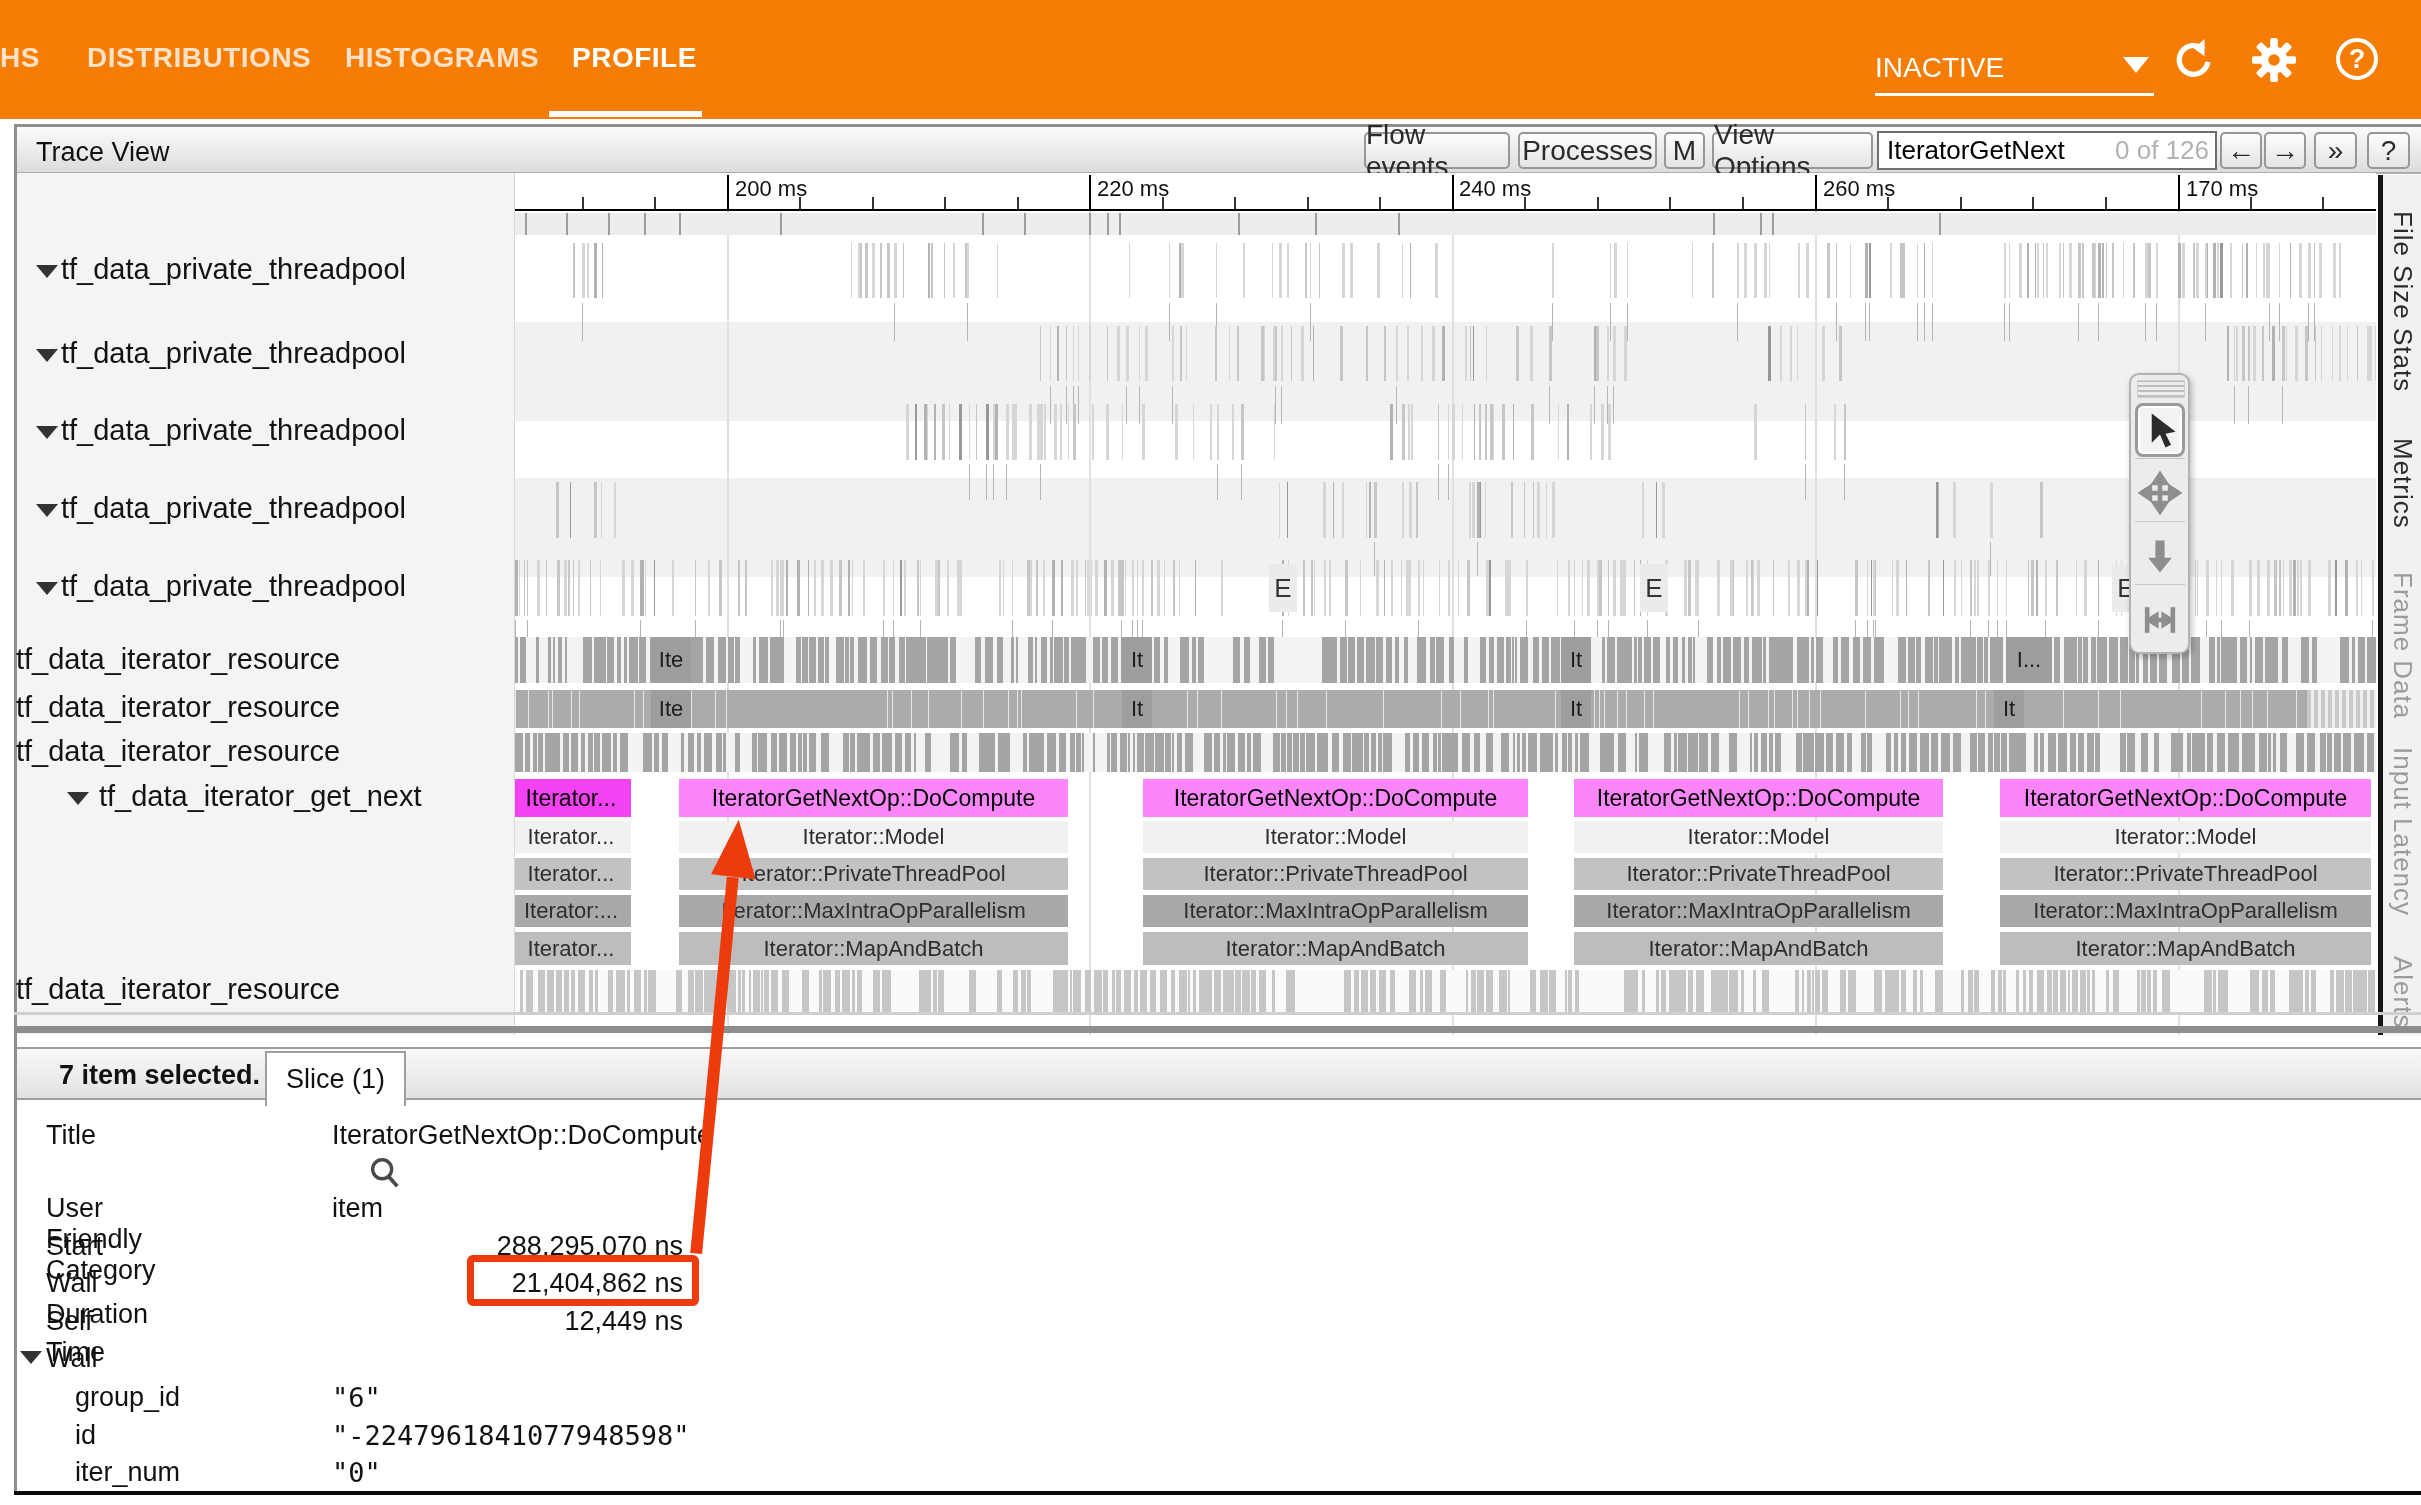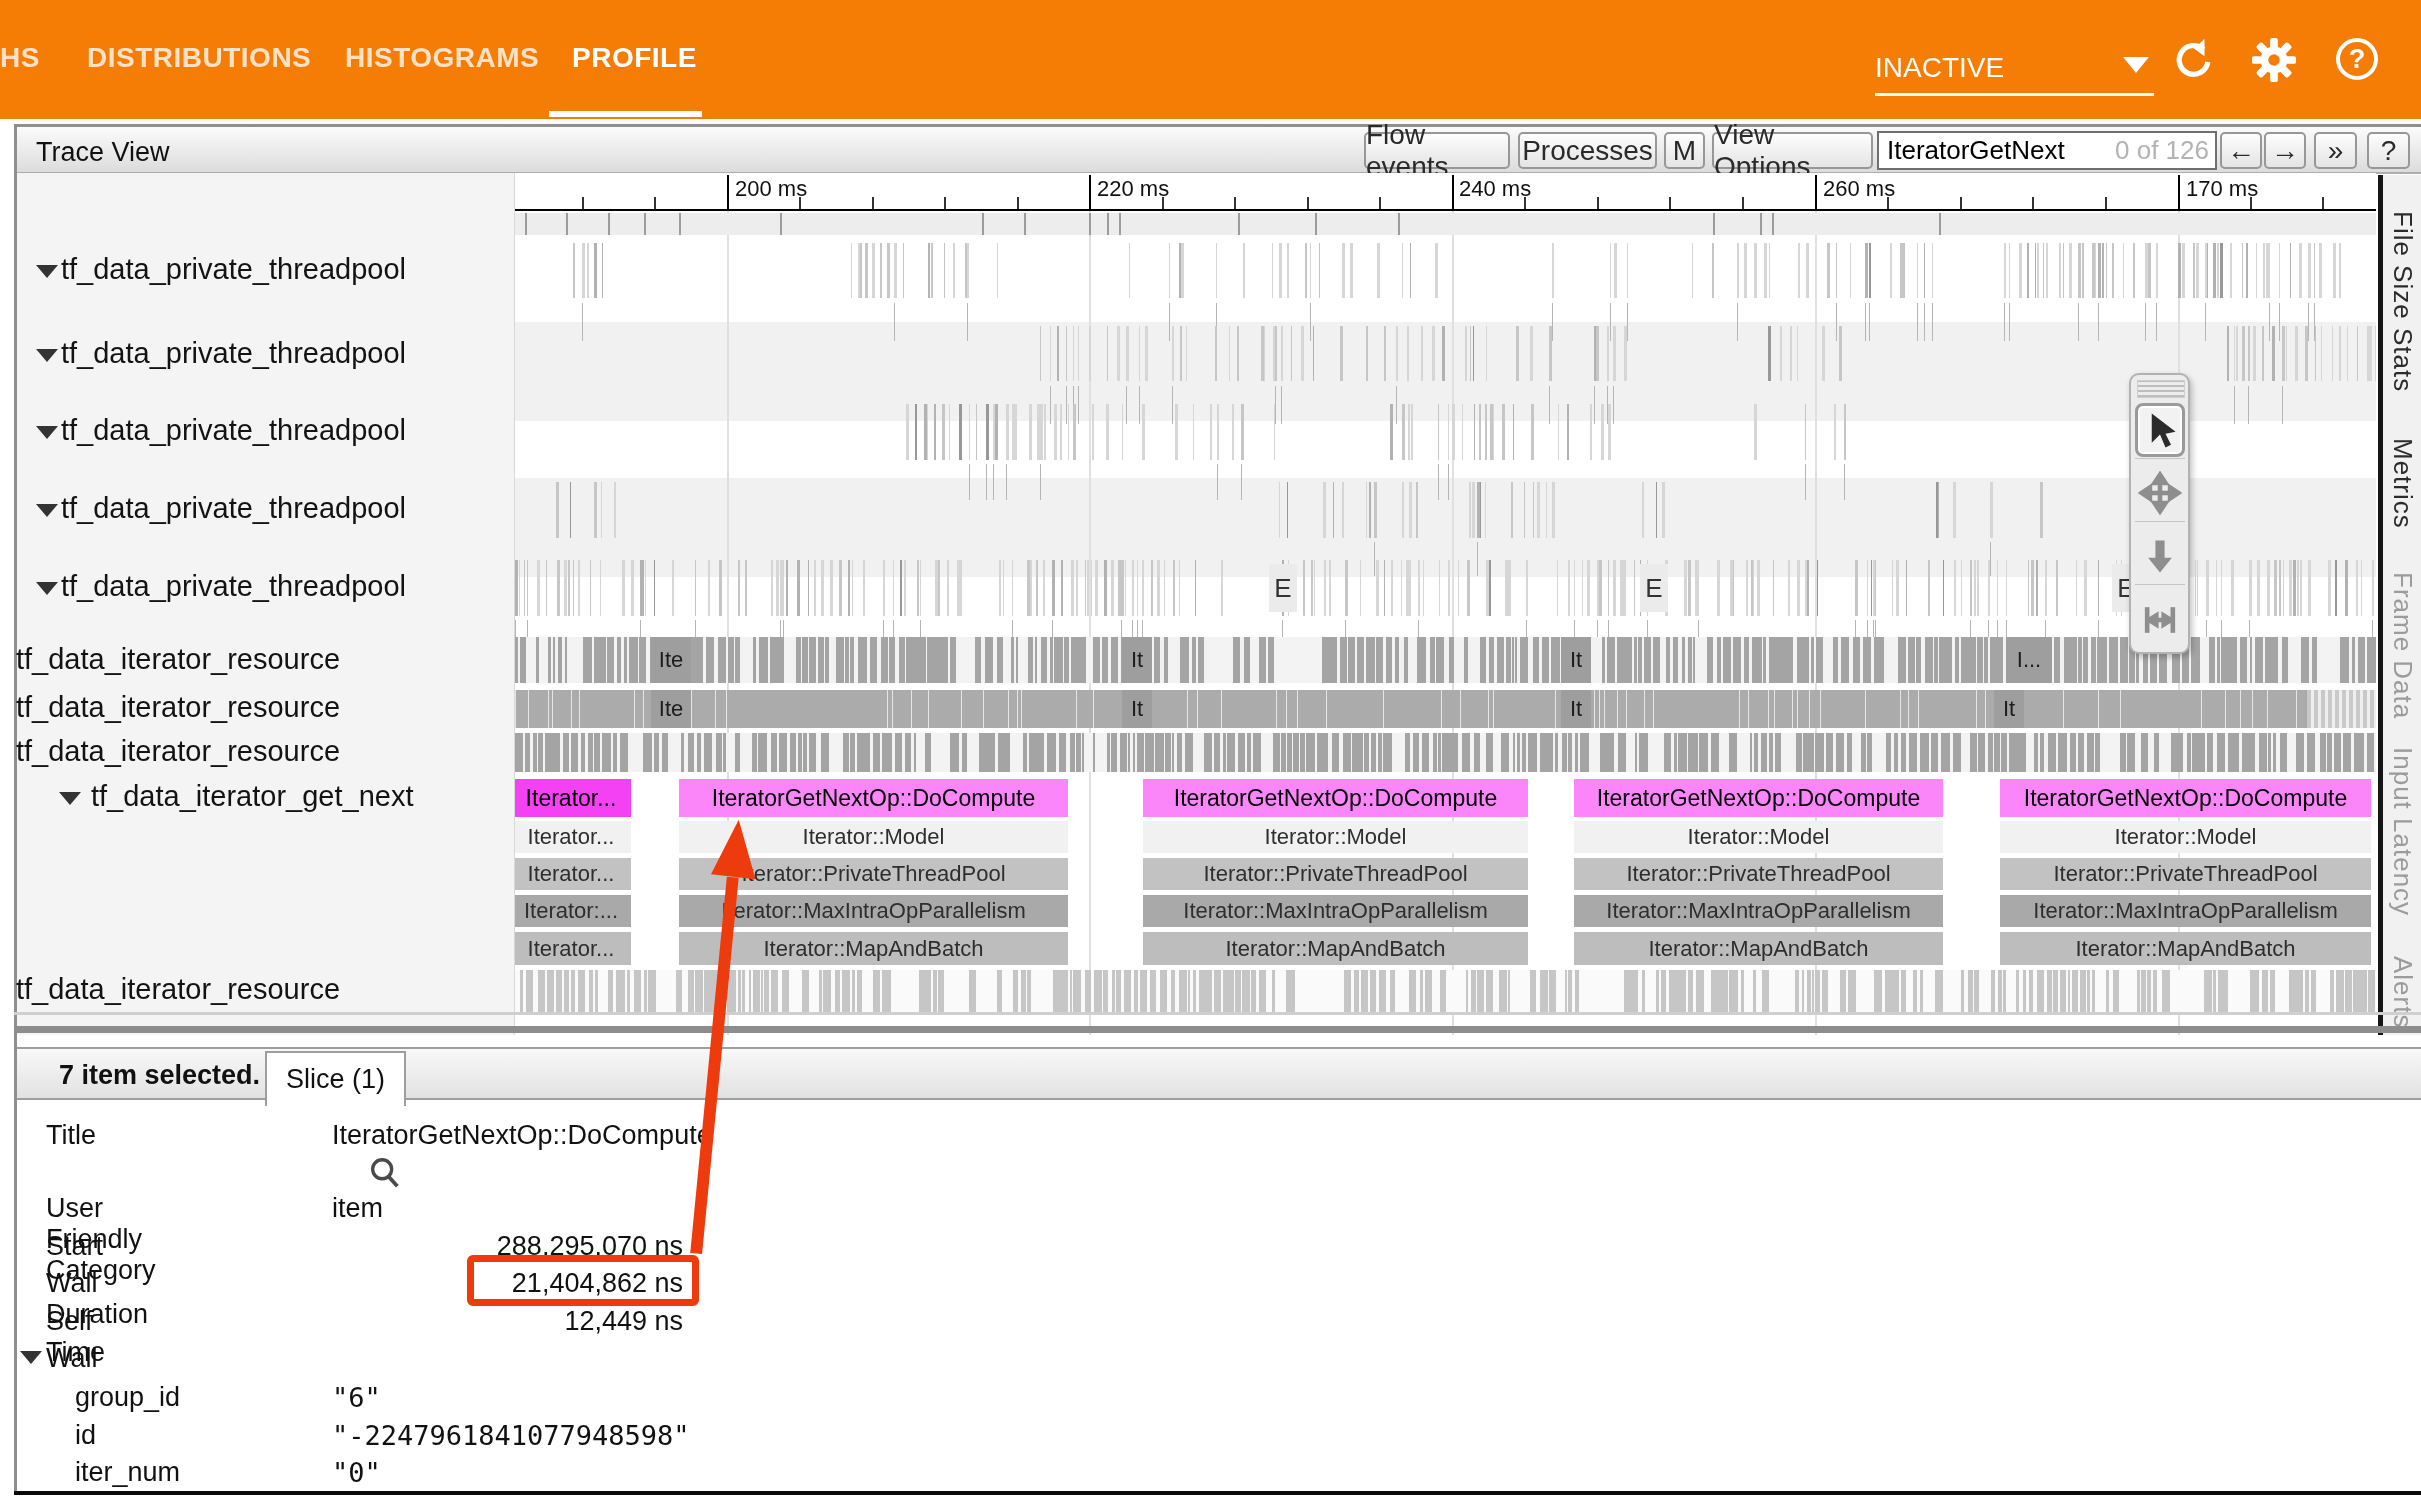--- a/index.html
+++ b/index.html
@@ -1555,21 +1555,21 @@
     </div>
     <div class="abs" style="left: 0px; top: 641px; width: 499px; height: 40px;">
       <div class="abs" style="left: 16px; top: 2px; font-size: 29px; color: rgb(19, 19, 19); white-space: nowrap;">tf_data_iterator_resource</div>
     </div>
     <div class="abs" style="left: 0px; top: 689px; width: 499px; height: 40px;">
       <div class="abs" style="left: 16px; top: 2px; font-size: 29px; color: rgb(19, 19, 19); white-space: nowrap;">tf_data_iterator_resource</div>
     </div>
     <div class="abs" style="left: 0px; top: 733px; width: 499px; height: 40px;">
       <div class="abs" style="left: 16px; top: 2px; font-size: 29px; color: rgb(19, 19, 19); white-space: nowrap;">tf_data_iterator_resource</div>
     </div>
-    <div class="abs" style="left: 4px; top: 778px; width: 499px; height: 40px; padding-left: 36px;">
+    <div class="abs" style="left: 12px; top: 778px; width: 499px; height: 40px; padding-left: 36px;">
       <div class="abs tri-down" style="left: 55px; top: 14px;"></div>
       <div class="abs" style="left: 87px; top: 2px; font-size: 29px; color: rgb(19, 19, 19); white-space: nowrap;">tf_data_iterator_get_next</div>
     </div>
     <div class="abs" style="left: 0px; top: 971px; width: 499px; height: 40px;">
       <div class="abs" style="left: 16px; top: 2px; font-size: 29px; color: rgb(19, 19, 19); white-space: nowrap;">tf_data_iterator_resource</div>
     </div>
   </div>
 
 
 </body></html>

